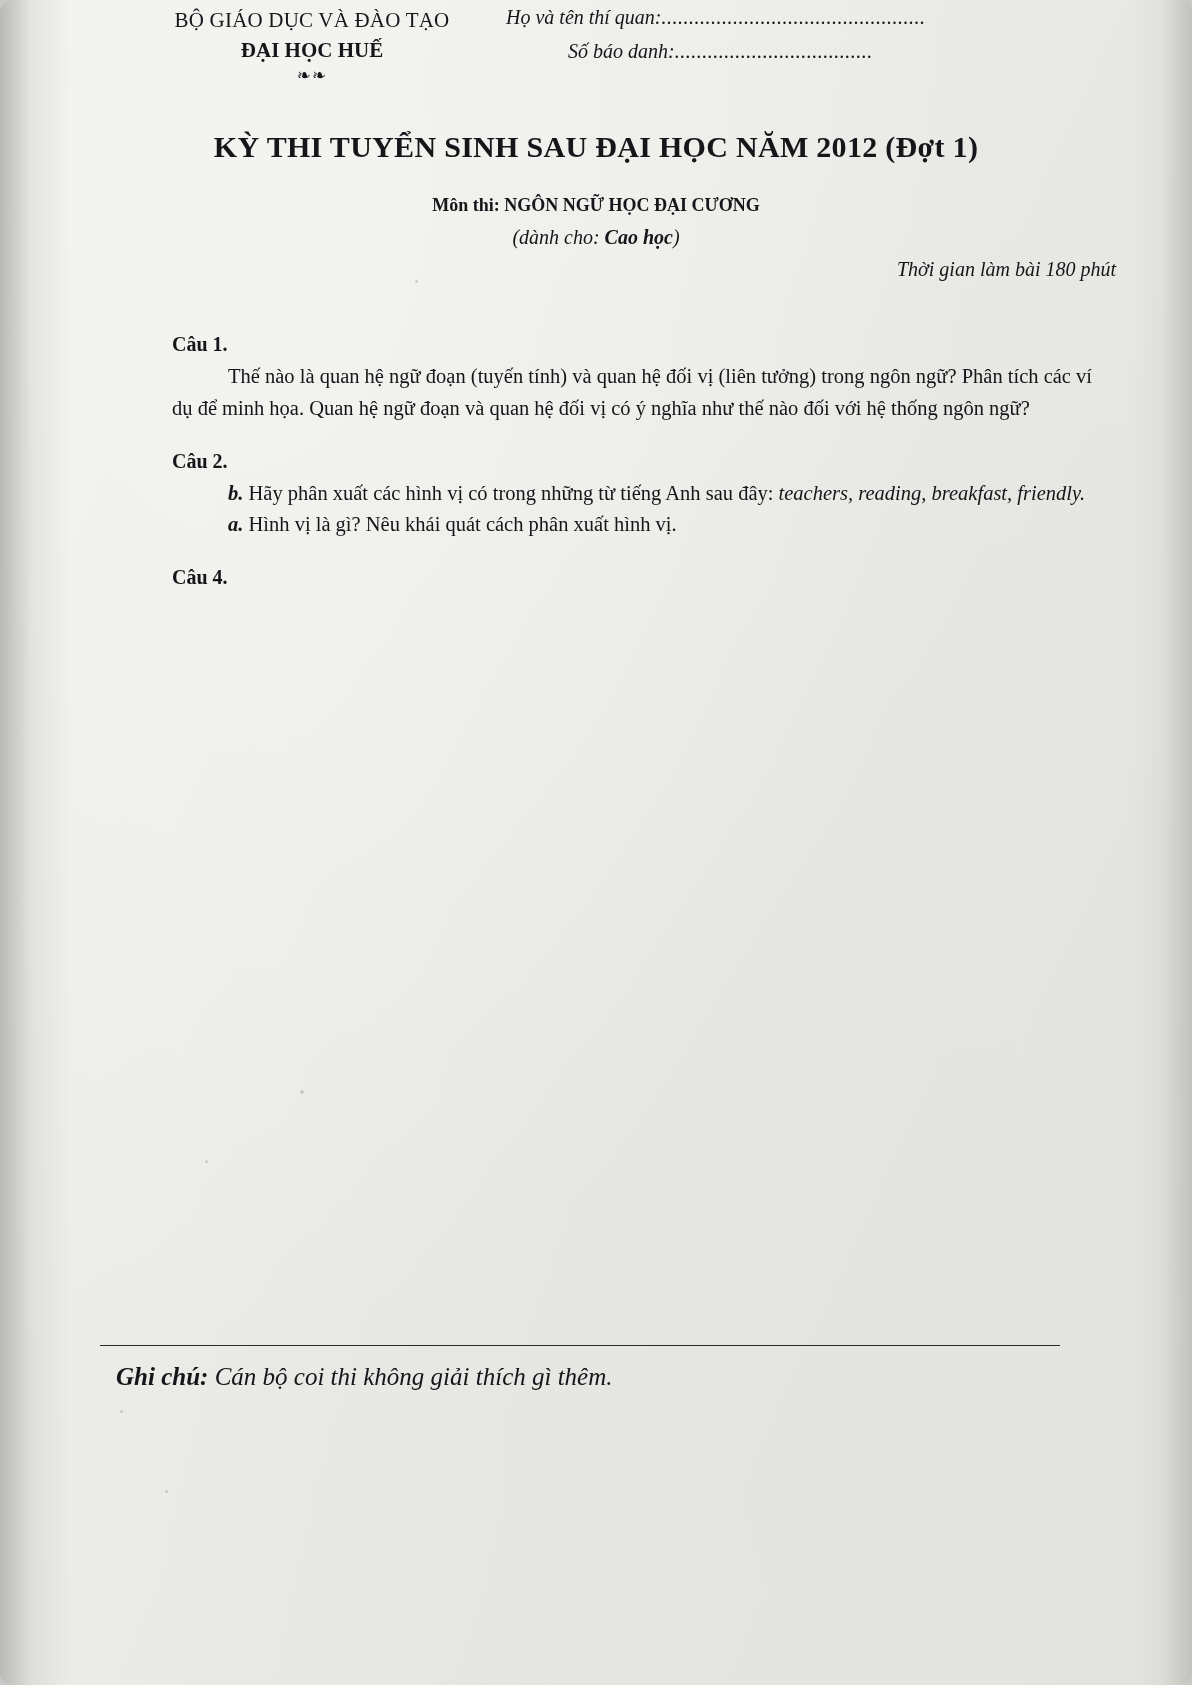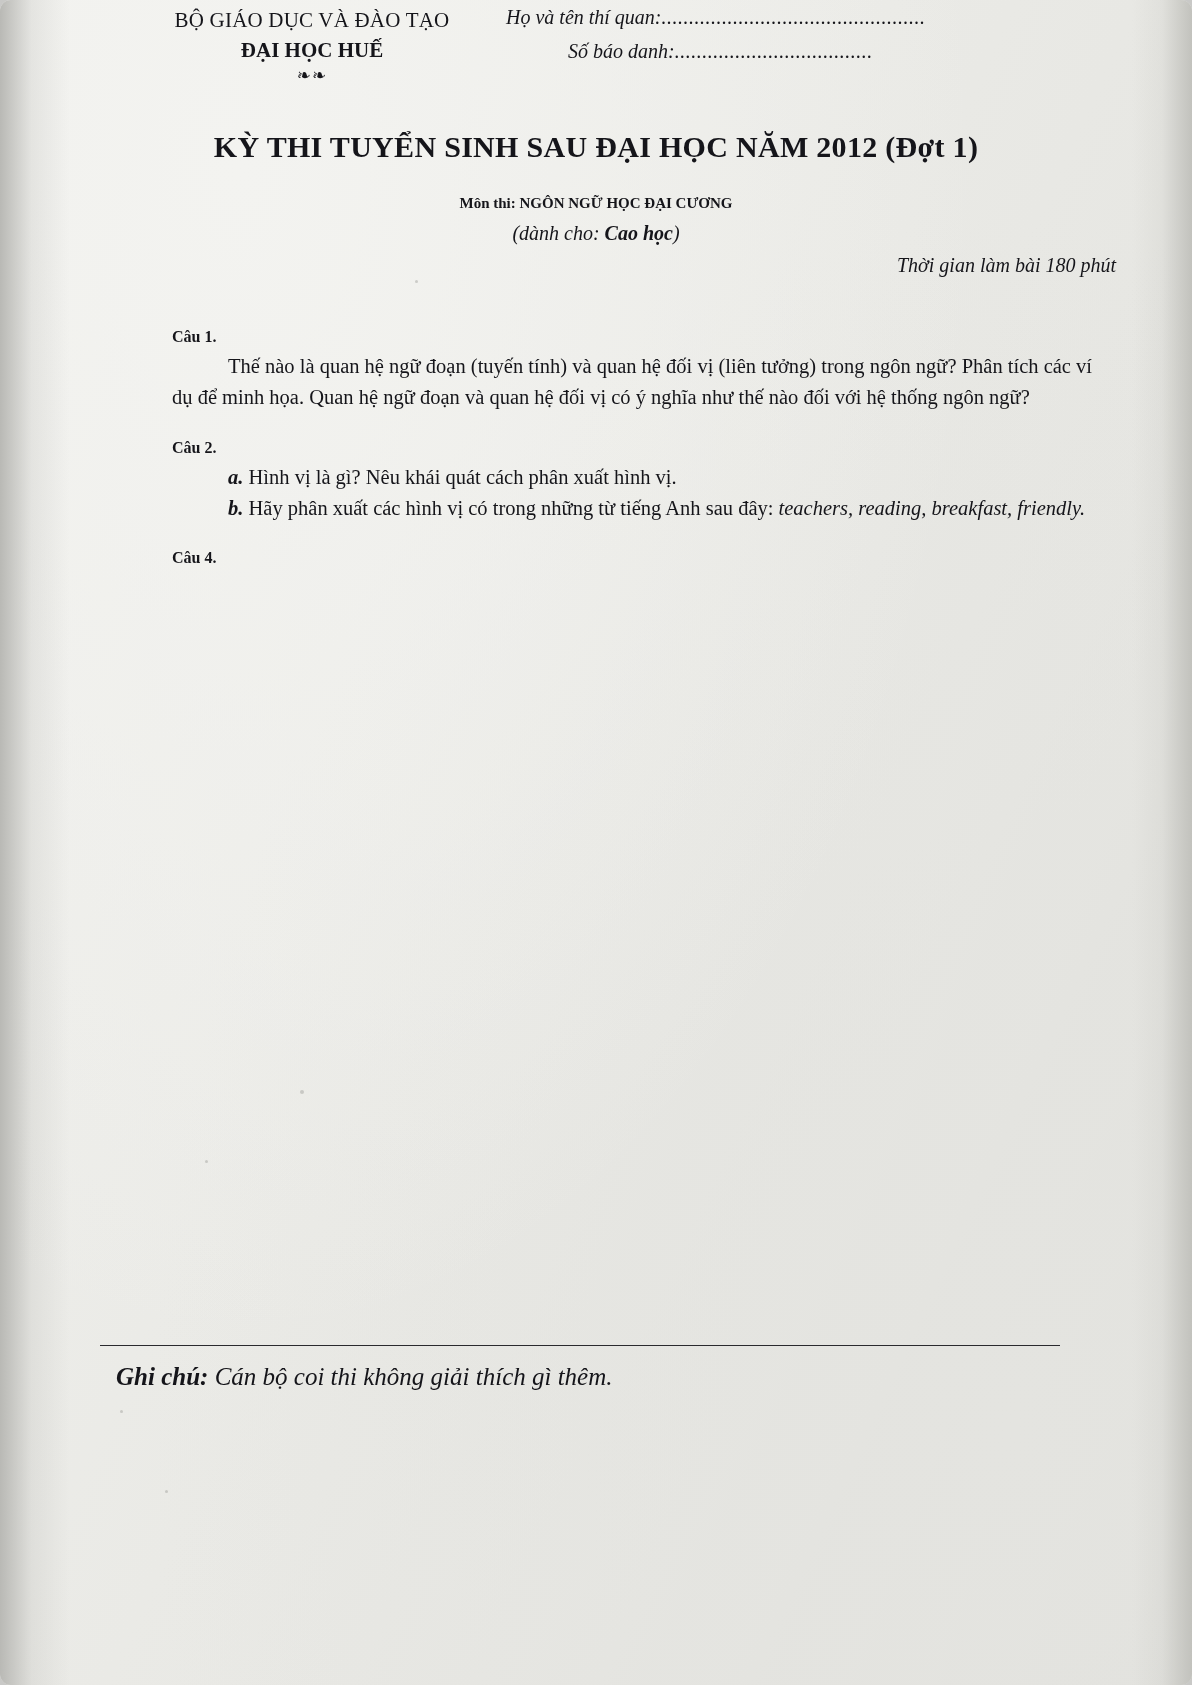--- a/index.html
+++ b/index.html
@@ -98,21 +98,21 @@
   .title-exam {
     margin-top: 30px;
     text-align: center;
     font-size: 30px;
     font-weight: bold;
     letter-spacing: 0.3px;
   }
   .title-subject {
     margin-top: 31px;
     text-align: center;
-    font-size: 15px;
+    font-size: 18px;
     font-weight: bold;
   }
   .title-for {
     margin-top: 10px;
     text-align: center;
     font-size: 20px;
     font-style: italic;
   }
   .title-for b { font-style: italic; }
   .title-time {
@@ -125,21 +125,21 @@
   
   .body {
     margin-top: 48px;
     padding: 0 24px 0 96px;
     font-size: 20.5px;
     line-height: 1.52;
   }
   .q-block { margin-bottom: 22px; }
   .q-head {
     font-weight: bold;
-    font-size: 16px;
+    font-size: 20px;
     margin-bottom: 2px;
   }
   .q-para {
     text-align: justify;
     text-indent: 56px;
     margin: 0;
   }
   .q-sub {
     text-align: justify;
     margin: 0 0 0 56px;
@@ -222,27 +222,27 @@
     <div class="body">
 
       <div class="q-block">
         <div class="q-head">Câu 1.</div>
         <p class="q-para">Thế nào là quan hệ ngữ đoạn (tuyến tính) và quan hệ đối vị (liên tưởng) trong ngôn ngữ? Phân tích các ví dụ để minh họa. Quan hệ ngữ đoạn và quan hệ đối vị có ý nghĩa như thế nào đối với hệ thống ngôn ngữ?</p>
       </div>
 
       <div class="q-block">
         <div class="q-head">Câu 2.</div>
         <p class="q-sub">
+          <span class="lbl">b.</span>
+          <span>Hãy phân xuất các hình vị có trong những từ tiếng Anh sau đây: </span><span class="it">teachers, reading, breakfast, friendly.</span>
+        </p>
+        <p class="q-sub">
           <span class="lbl">a.</span>
           <span>Hình vị là gì? Nêu khái quát cách phân xuất hình vị.</span>
         </p>
-        <p class="q-sub">
-          <span class="lbl">b.</span>
-          <span>Hãy phân xuất các hình vị có trong những từ tiếng Anh sau đây: </span><span class="it">teachers, reading, breakfast, friendly.</span>
-        </p>
       </div>
 
 
       <div class="q-block">
         <div class="q-head">Câu 4.</div>
       </div>
 
     </div>
 
     <div class="footer-rule"></div>

